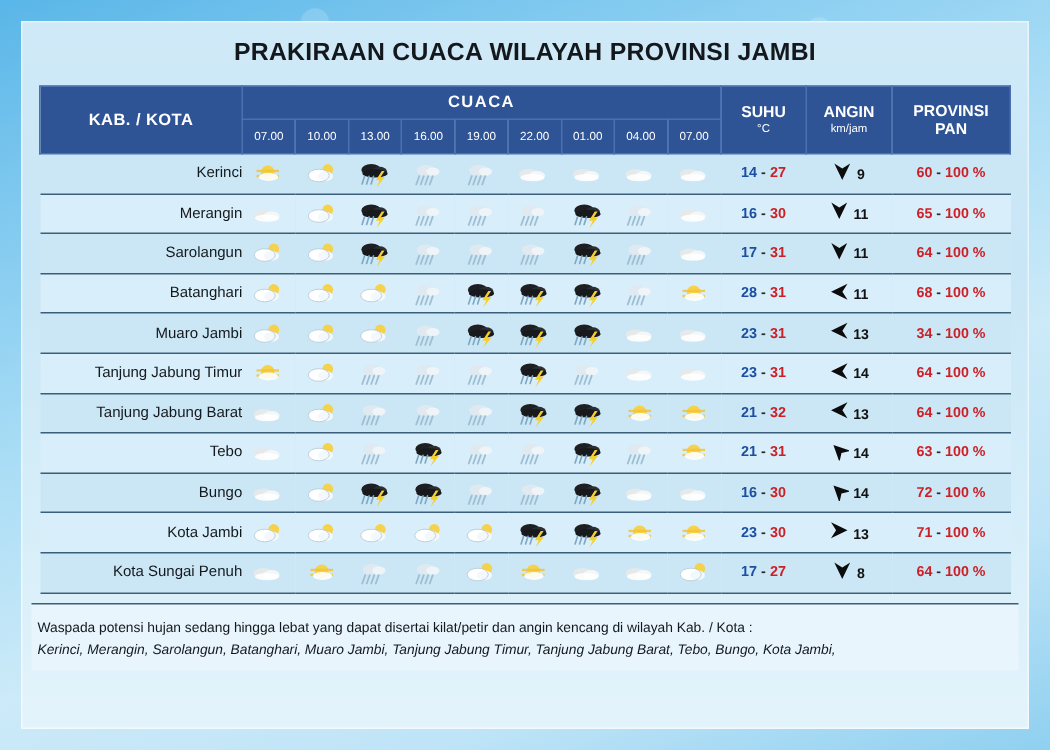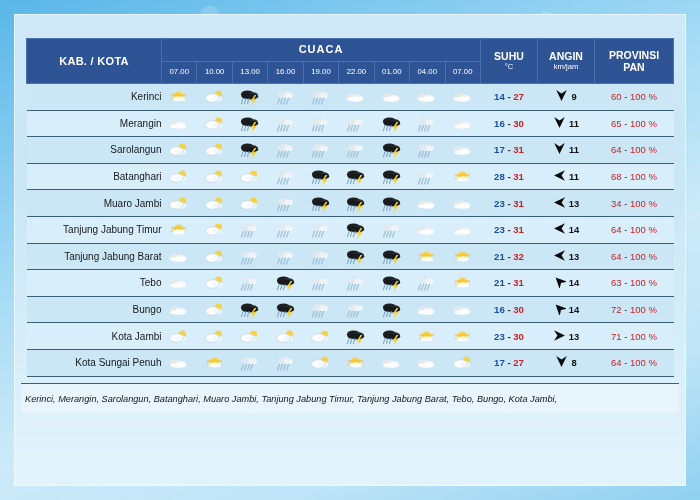--- a/index.html
+++ b/index.html
@@ -101,21 +101,21 @@
   td.suhu .tmin { color: #1c4fa0; }
   td.suhu .dash { color: #2a2a2a; }
   td.suhu .tmax { color: #cc2026; }
   td.angin { white-space: nowrap; }
   td.angin .wind-wrap {
     display: inline-flex; align-items: center; gap: 3px;
     justify-content: center;
   }
   td.angin .spd { font-size: 9.4px; color: #111; font-weight: bold; }
   td.lembap {
-    font-size: 9.5px; font-weight: normal; color: #cc2026; white-space: nowrap; margin-top: 12px;
+    font-size: 9.5px; font-weight: bold; color: #cc2026; white-space: nowrap; margin-top: 12px;
   }
   td.lembap .sep { color: #2a2a2a; }
 
   
   .wx { display: inline-block; width: 26px; height: 19px; position: relative; vertical-align: middle; }
   .wx svg { display: block; }
 
   
   .note {
     margin: 6px auto 0 auto;
@@ -130,20 +130,21 @@
   .note .line2 { text-align: justify; font-style: italic; }
 </style>
 </head>
 <body>
 
 <div class="bg-texture"></div>
 
 <div class="panel">
 
   <div class="title-block">
+    <div class="main-title">PRAKIRAAN CUACA WILAYAH PROVINSI JAMBI</div>
   </div>
 
   <table class="fc">
     <thead>
       <tr>
         <th class="hdr-kab" rowspan="2">KAB. / KOTA</th>
         <th class="hdr-cuaca" colspan="9">CUACA</th>
         <th class="hdr-side" rowspan="2">
           <span>SUHU</span>
           <span class="unit">°C</span>
@@ -982,16 +983,17 @@
                   <polygon points="6.5,12 1.2,1 6.5,4.4 11.8,1" fill="#0c0c0c" transform="rotate(0 6.5 6.5)"></polygon>
                 </svg></span>
               <span class="spd">8</span>
             </span></td>
           <td class="lembap"><span>64</span><span class="sep"> - </span><span>100 %</span></td>
         </tr>
       </tbody>
   </table>
 
   <div class="note">
+    <div>Waspada potensi hujan sedang hingga lebat yang dapat disertai kilat/petir dan angin kencang di wilayah Kab. / Kota :</div>
     <div class="line2">Kerinci,  Merangin,  Sarolangun,  Batanghari,  Muaro Jambi,  Tanjung Jabung Timur,  Tanjung Jabung Barat,  Tebo,  Bungo,  Kota Jambi,</div>
   </div>
 
 </div>
 
 </body></html>

